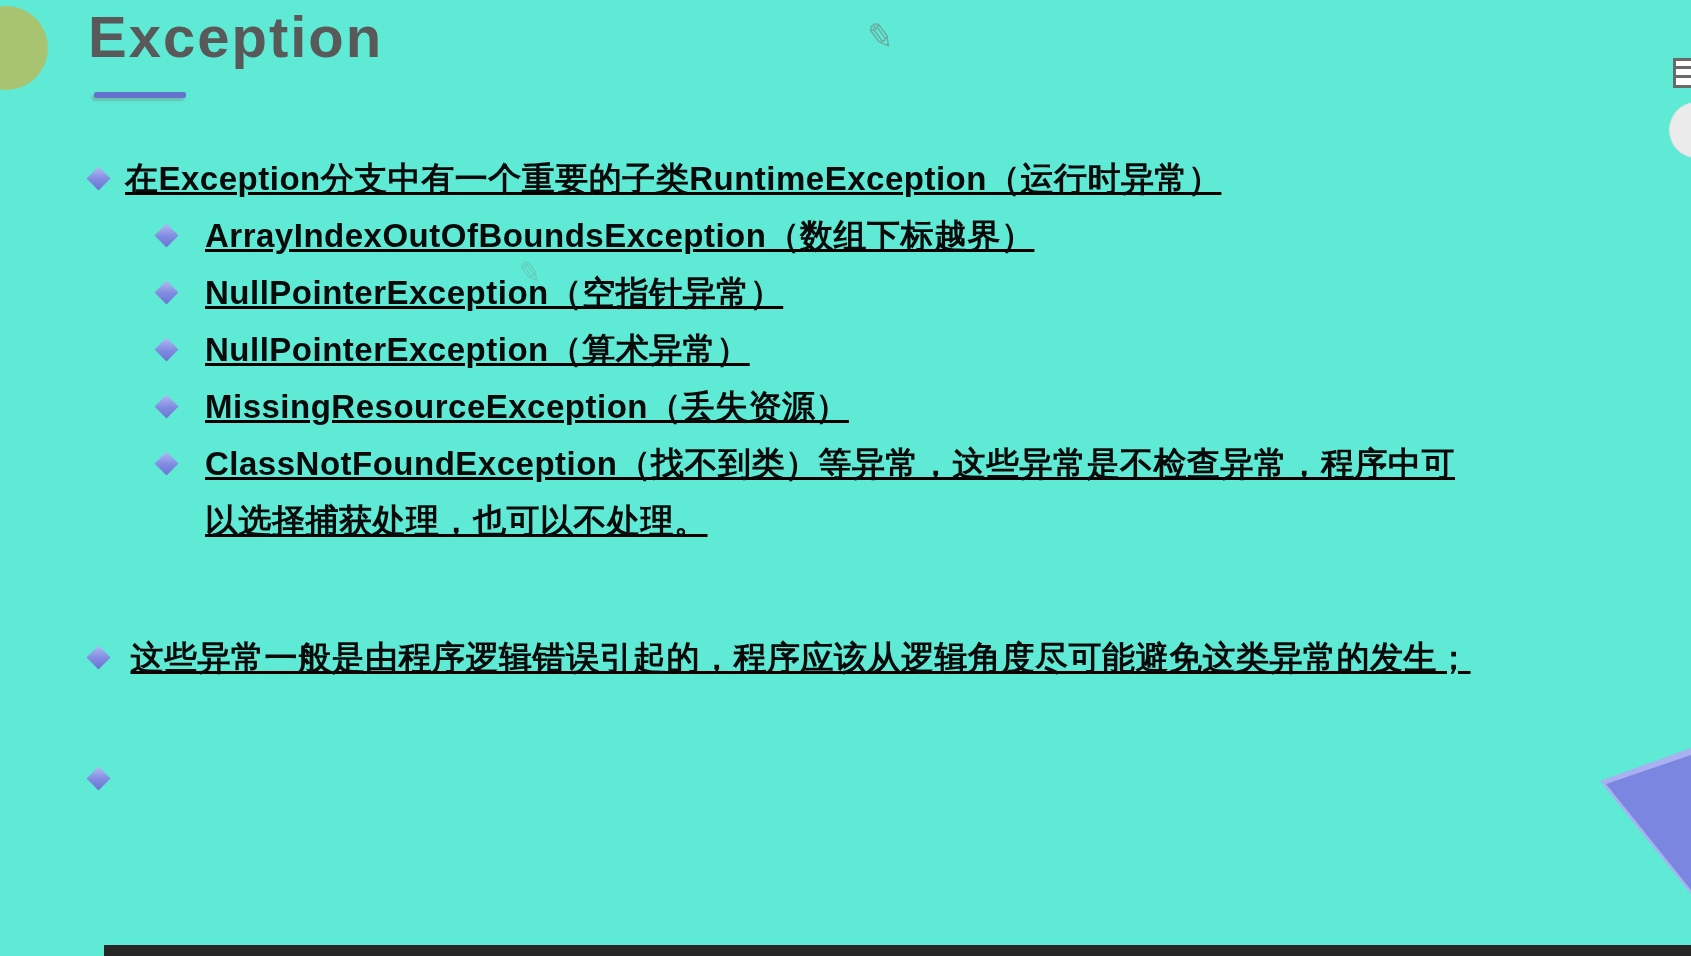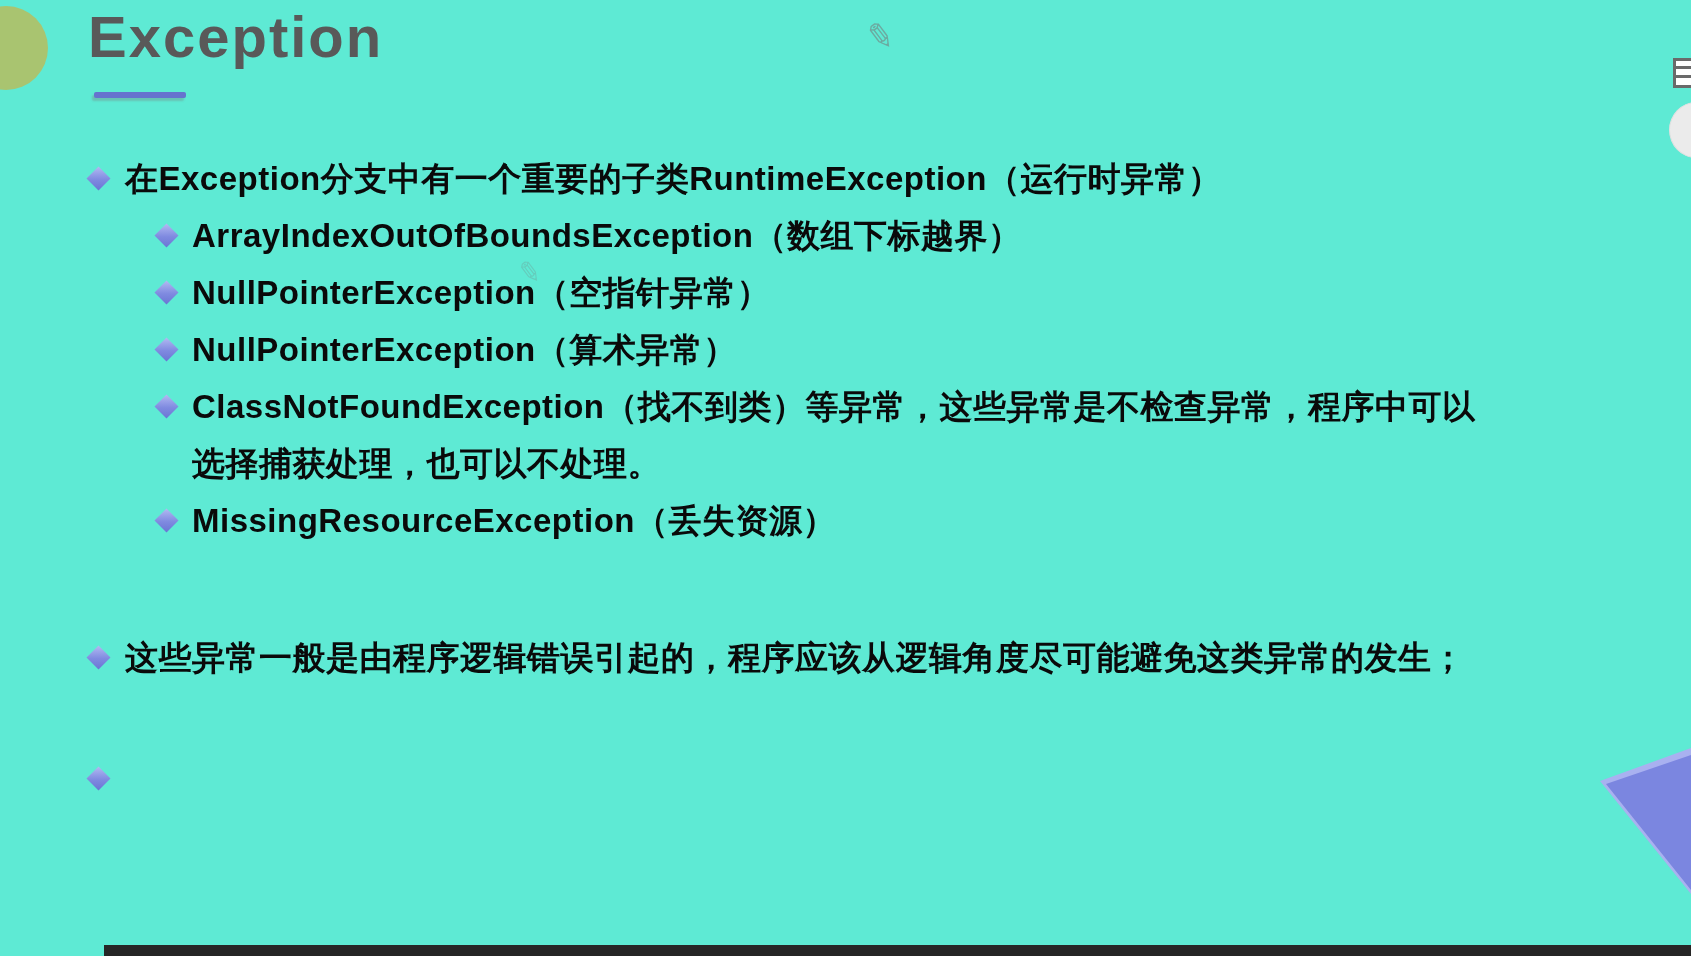--- a/index.html
+++ b/index.html
@@ -15,38 +15,38 @@
   
   .title{
     position:absolute;left:88px;top:4px;font-size:58px;font-weight:700;color:#595959;
     letter-spacing:2px;line-height:66px;
   }
   .title-underline{
     position:absolute;left:94px;top:92px;width:92px;height:6px;background:#6673ce;
     border-radius:2px;box-shadow:-2px 3px 2px rgba(120,120,120,.35);
   }
   
-  #content{position:absolute;left:0;top:150px;width:1476px;}
+  #content{position:absolute;left:0;top:150px;width:1476px;text-decoration:underline;}
   .row{display:flex;align-items:flex-start;}
   .row.lv1{padding-left:90px;}
-  .row.lv2{padding-left:158px;}
+  .row.lv2{padding-left:158px;gap:13px;}
   .dmdwrap{flex:0 0 35px;}
   .row.lv2 .dmdwrap{flex:0 0 34px;}
   .dmd{
     width:17px;height:17px;transform:rotate(45deg);
     background:linear-gradient(135deg,#b3baf2 0%,#7f8ae0 55%,#6a75d4 100%);
     margin-top:20px;
   }
   .btxt{
     font-size:33px;font-weight:700;color:#0a0a0a;line-height:57px;
     letter-spacing:0.5px;
   }
   .row.lv1 .btxt{width:1475px;}
   .row.lv2 .btxt{width:1400px;}
-  .gap-lg{margin-top:80px;}
+  .gap-lg{margin-top:80px;text-align:center;}
   .gap-md{margin-top:64px;}
   
   .corner-tri{position:absolute;left:1595px;top:742px;width:96px;height:160px;}
   
   .bottom-bar{position:absolute;left:104px;top:945px;width:1587px;height:11px;background:#262626;}
   
   .pencil{position:absolute;font-size:34px;color:#777;transform:rotate(8deg);}
   .pencil.main{left:866px;top:16px;opacity:.55;}
   .pencil.faint{left:518px;top:256px;opacity:.25;font-size:28px;}
   
@@ -92,27 +92,27 @@
       <div class="row lv2">
         <div class="dmdwrap">
           <div class="dmd"></div>
         </div>
         <div class="btxt">NullPointerException（算术异常）</div>
       </div>
       <div class="row lv2">
         <div class="dmdwrap">
           <div class="dmd"></div>
         </div>
-        <div class="btxt">ClassNotFoundException（找不到类）等异常，这些异常是不检查异常，程序中可以选择捕获处理，也可以不处理。</div>
+        <div class="btxt">MissingResourceException（丢失资源）</div>
       </div>
       <div class="row lv2">
         <div class="dmdwrap">
           <div class="dmd"></div>
         </div>
-        <div class="btxt">MissingResourceException（丢失资源）</div>
+        <div class="btxt">ClassNotFoundException（找不到类）等异常，这些异常是不检查异常，程序中可以选择捕获处理，也可以不处理。</div>
       </div>
       <div class="row lv1 gap-lg">
         <div class="dmdwrap">
           <div class="dmd"></div>
         </div>
         <div class="btxt">这些异常一般是由程序逻辑错误引起的，程序应该从逻辑角度尽可能避免这类异常的发生；</div>
       </div>
       <div class="row lv1 gap-md">
         <div class="dmdwrap">
           <div class="dmd"></div>

